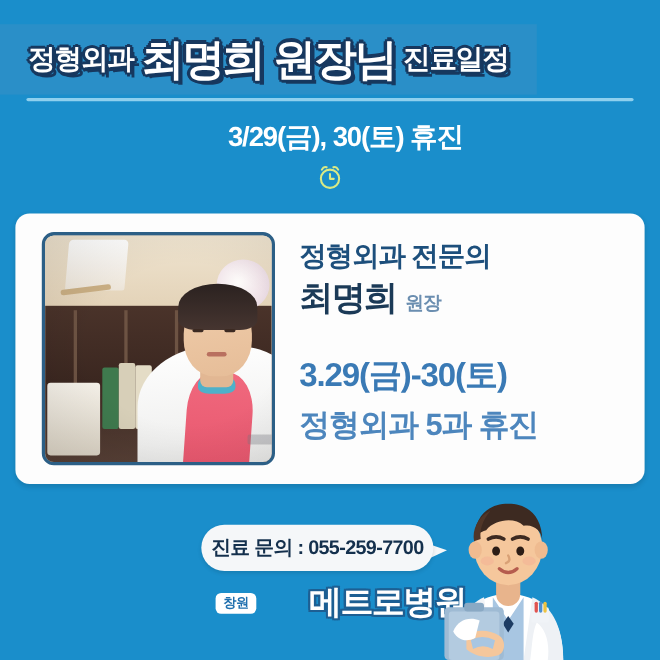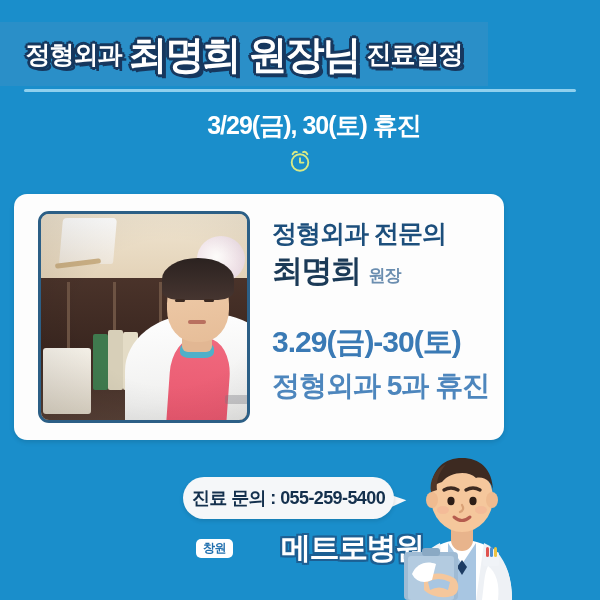--- a/index.html
+++ b/index.html
@@ -89,21 +89,21 @@
     font-weight: bold;
     letter-spacing: -1px;
     line-height: 1.25;
   }
 
   
   #info-card {
     position: absolute;
     left: 14px;
     top: 194px;
-    width: 490px;
+    width: 572px;
     height: 246px;
     background: #fdfdfd;
     border-radius: 13px;
     box-shadow: 0 2px 5px rgba(0,0,0,0.13);
     display: flex;
     align-items: center;
   }
 
   
   #doctor-photo {
@@ -385,21 +385,21 @@
         <span id="card-name-suffix">원장</span>
       </div>
       <div id="card-date">3.29(금)-30(토)</div>
       <div id="card-notice">정형외과 5과 휴진</div>
     </div>
 
   </div>
 
   <div id="phone-bubble-tail"></div>
   <div id="phone-bubble">
-    <span id="phone-text">진료 문의 : 055-259-5400</span>
+    <span id="phone-text">진료 문의 : 055-259-7700</span>
   </div>
 
   <div id="brand-row">
     <span id="brand-badge">창원</span>
     <span id="brand-name">메트로병원</span>
   </div>
 
   <div id="cartoon-doctor">
     <svg width="165" height="152" viewBox="0 0 165 152" fill="none">
 

